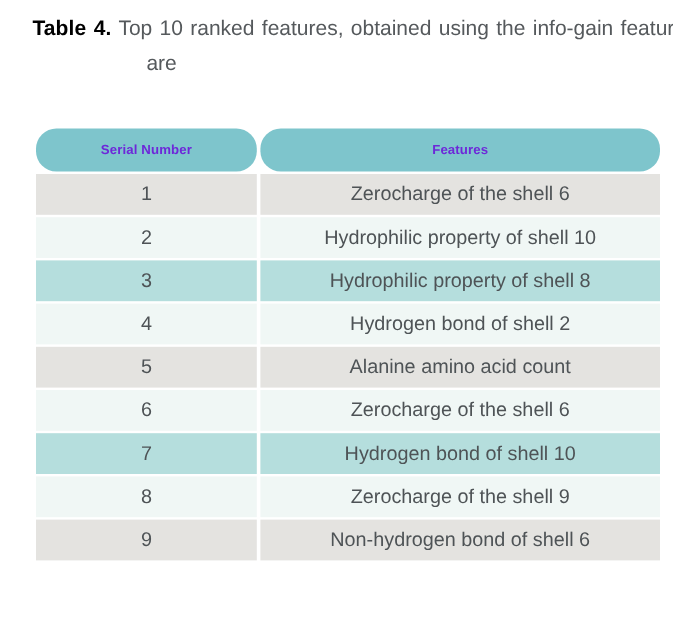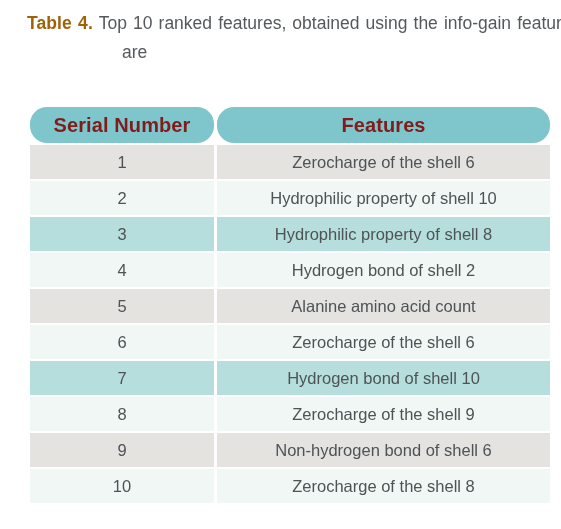--- a/index.html
+++ b/index.html
@@ -31,21 +31,21 @@
     font-size: 17.5px;
     line-height: 29px;
     color: #55595c;
     text-align: justify;
     text-justify: inter-word;
     padding-left: 95px;
     text-indent: -95px;
   }
   .caption-label {
     font-weight: bold;
-    color: #a16207;
+    color: #000000;
     letter-spacing: 0.1px;
   }
   .caption-text {
     color: #55595c;
   }
   
   .caption::after {
     content: "";
     display: inline-block;
     width: 100%;
@@ -73,23 +73,23 @@
     font-size: 16.5px;
     color: #4e5356;
     font-weight: normal;
   }
 
   .col-serial { width: 184px; }
   .col-feature { width: 333px; }
 
   .table thead th {
     background: #7ec5cc;
-    color: #7f1d1d;
+    color: #6d28d9;
     font-weight: bold;
-    font-size: 20px;
+    font-size: 11px;
     height: 36px;
     letter-spacing: 0.1px;
     border-radius: 17px;
   }
 
   
   tr.tint-gray  > td { background: #e4e3e0; }
   tr.tint-mint  > td { background: #f0f7f5; }
   tr.tint-teal  > td { background: #b5dedd; }
 </style>
@@ -143,20 +143,16 @@
           <td>Hydrogen bond of shell 10</td>
         </tr>
         <tr class="tint-mint">
           <td>8</td>
           <td>Zerocharge of the shell 9</td>
         </tr>
         <tr class="tint-gray">
           <td>9</td>
           <td>Non-hydrogen bond of shell 6</td>
         </tr>
-        <tr class="tint-mint">
-          <td>10</td>
-          <td>Zerocharge of the shell 8</td>
-        </tr>
       </tbody>
   </table>
 
 </div>
 
 </body></html>

